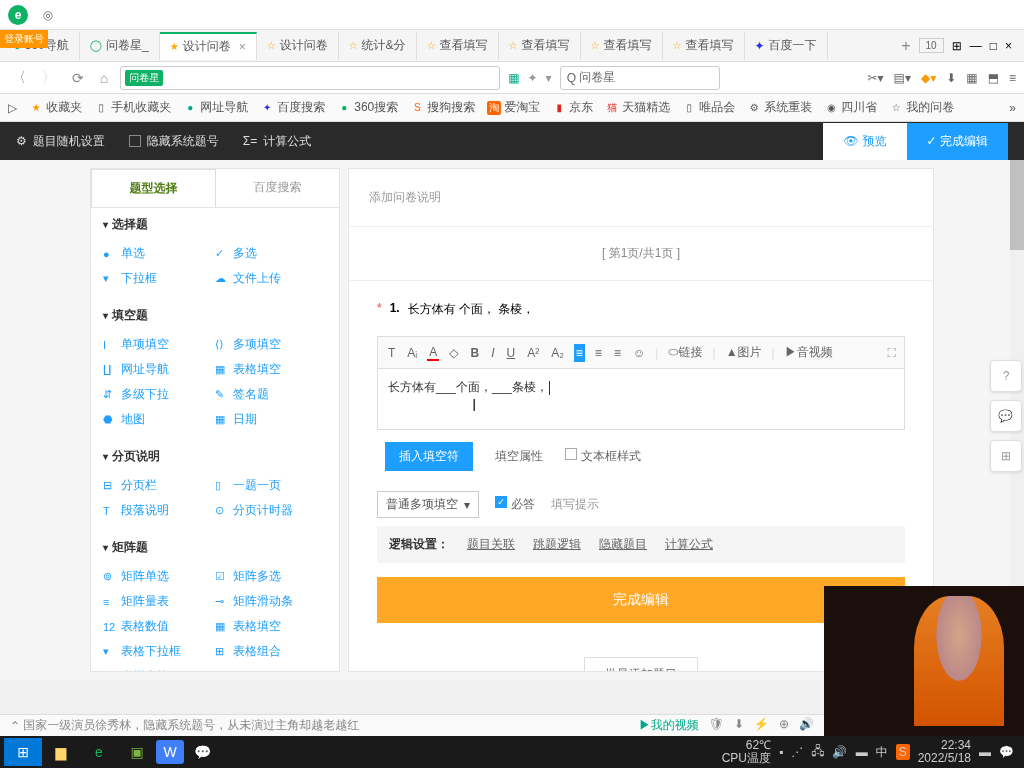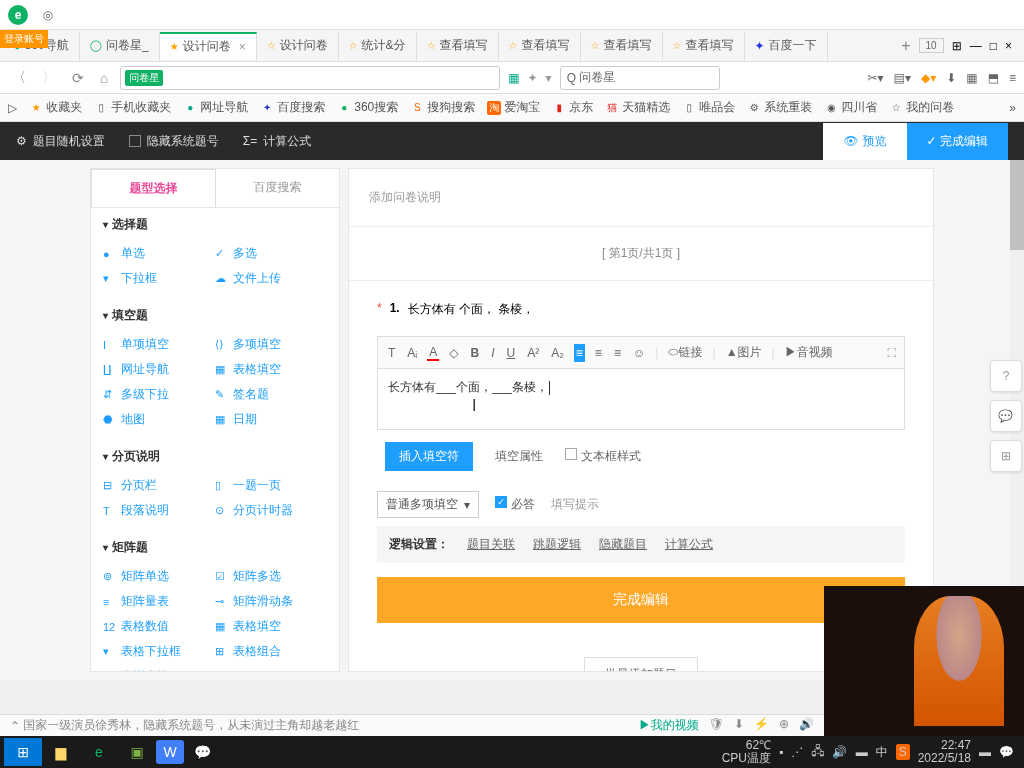--- a/index.html
+++ b/index.html
@@ -29,21 +29,21 @@
 .bookmarks .bm .ico{width:14px;height:14px;display:inline-flex;align-items:center;justify-content:center;font-size:10px}
 .dark-toolbar{height:38px;background:#2a2a2a;display:flex;align-items:center;padding:0 16px;color:#ddd}
 .dark-toolbar .item{display:flex;align-items:center;gap:6px;margin-right:24px;font-size:13px}
 .dark-toolbar .right{margin-left:auto;display:flex}
 .dark-toolbar .preview{background:#fff;color:#1e9fff;padding:10px 20px;display:flex;align-items:center;gap:4px}
 .dark-toolbar .finish{background:#1e9fff;color:#fff;padding:10px 20px}
 .workspace{display:flex;height:520px;background:#f5f5f5}
 .sidebar{width:250px;background:#fff;margin:8px 0 8px 90px;border:1px solid #e5e5e5;overflow-y:auto}
 .side-tabs{display:flex;border-bottom:1px solid #e5e5e5}
 .side-tab{flex:1;text-align:center;padding:10px 0;color:#999;cursor:pointer}
-.side-tab.active{background:#fff;color:#ec4899;border:1px solid #ddd;border-bottom:none;font-weight:bold}
+.side-tab.active{background:#fff;color:#4d7c0f;border:1px solid #ddd;border-bottom:none;font-weight:bold}
 .cat{padding:8px 12px;font-weight:bold;color:#333;display:flex;align-items:center;gap:4px}
 .cat::before{content:"▾";font-size:10px}
 .items{display:grid;grid-template-columns:1fr 1fr;padding:0 12px 8px}
 .qitem{color:#1e9fff;padding:4px 0;display:flex;align-items:center;gap:4px;cursor:pointer;font-size:12px}
 .qitem .qi{width:14px;color:#1e9fff;font-size:11px}
 .main{flex:1;margin:8px 90px 8px 8px;background:#fff;border:1px solid #e5e5e5;position:relative;overflow-y:auto}
 .desc-area{padding:20px;color:#999;border-bottom:1px solid #eee}
 .page-info{text-align:center;padding:18px;color:#888;border-bottom:1px solid #eee}
 .question{padding:20px 28px}
 .q-title{display:flex;gap:8px;margin-bottom:18px}
@@ -479,19 +479,19 @@
         <div>CPU温度</div>
       </div>
     <span>▪</span>
     <span>⋰</span>
     <span>🖧</span>
     <span>🔊</span>
     <span>▬</span>
     <span>中</span>
     <span style="background:#f60;padding:1px 3px;border-radius:2px">S</span>
     <div class="clock">
-        <div>22:47</div>
+        <div>22:34</div>
         <div>2022/5/18</div>
       </div>
     <span>▬</span>
     <span>💬</span>
   </div>
 </div>
 
 </body></html>

